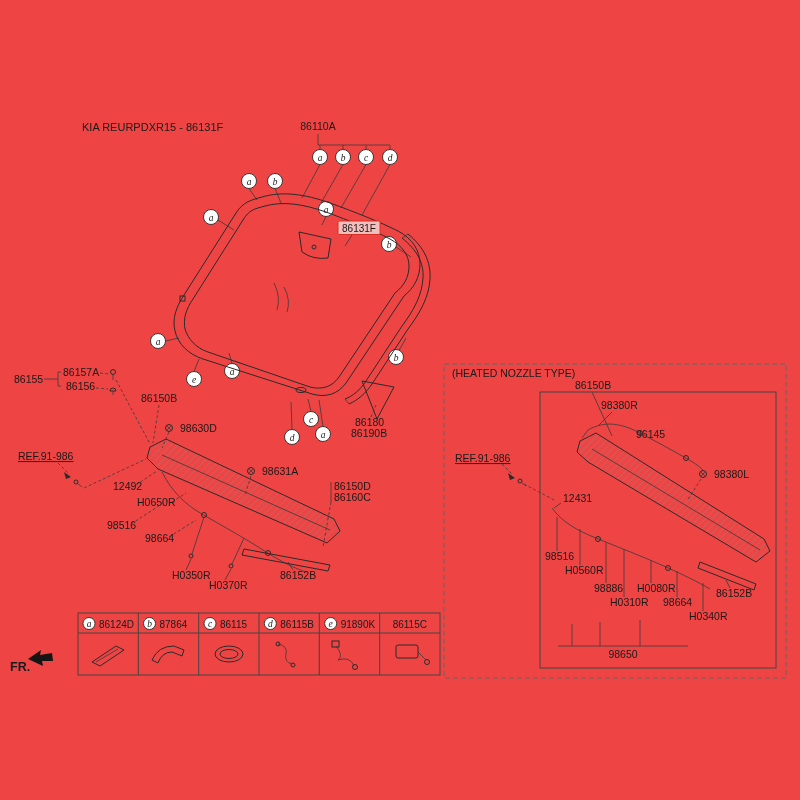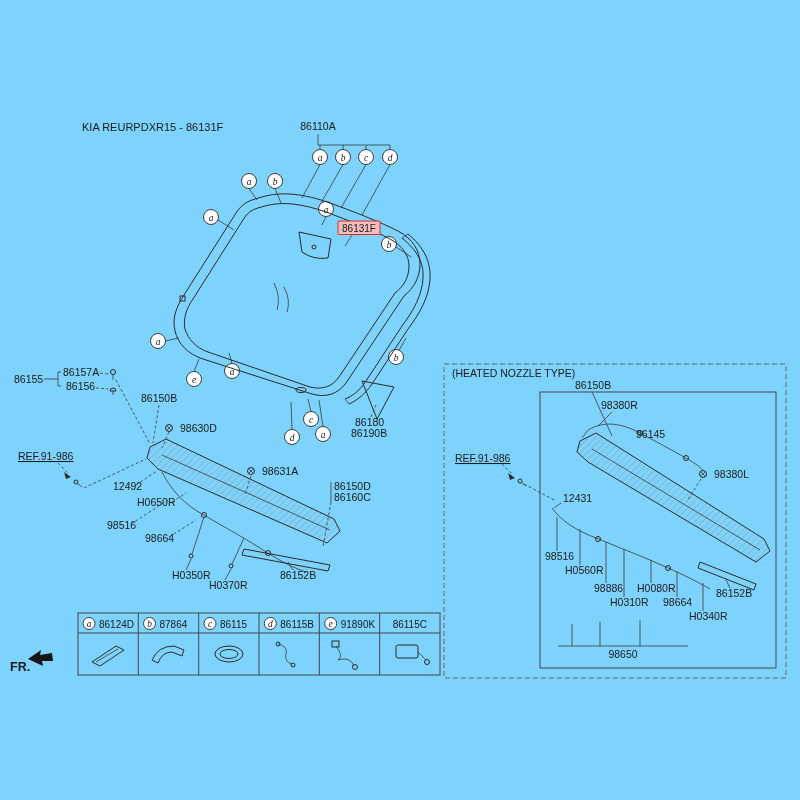--- a/index.html
+++ b/index.html
@@ -1,16 +1,16 @@
 <!DOCTYPE html>
 <html><head>
 <meta charset="utf-8">
 <style>
   html,body{margin:0;padding:0;background:#ffffff;}
-  .stage{width:800px;height:800px;position:relative;background:#7dd3fc;overflow:hidden;}
+  .stage{width:800px;height:800px;position:relative;background:#ef4444;overflow:hidden;}
   svg{display:block;}
   text{font-family:"Liberation Sans",sans-serif;fill:#1a1a1a;}
   .lbl{font-size:10.5px;}
   .lbl-sm{font-size:10px;}
   .ctr{text-anchor:middle;}
   .hdr{font-size:11px;}
   .ref-link{font-size:10.5px;text-decoration:underline;cursor:pointer;}
   .fr{font-size:12.5px;font-weight:bold;}
   .co-letter{font-family:"Liberation Serif",serif;font-style:italic;font-size:9.5px;text-anchor:middle;}
   .thin{stroke:#3a3a3a;stroke-width:0.8;fill:none;}

